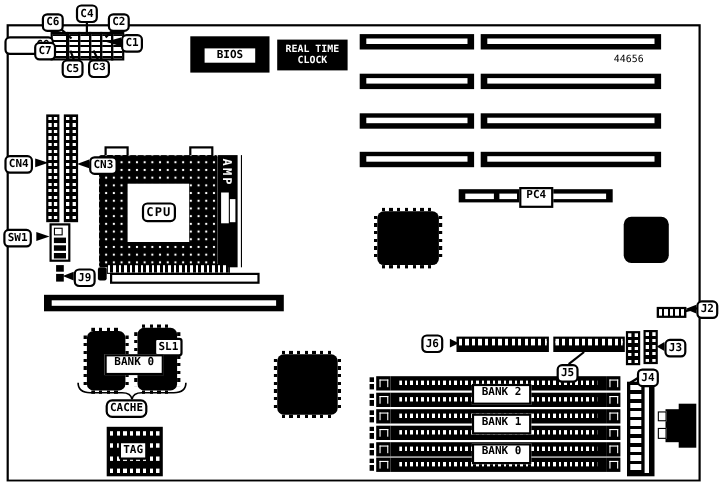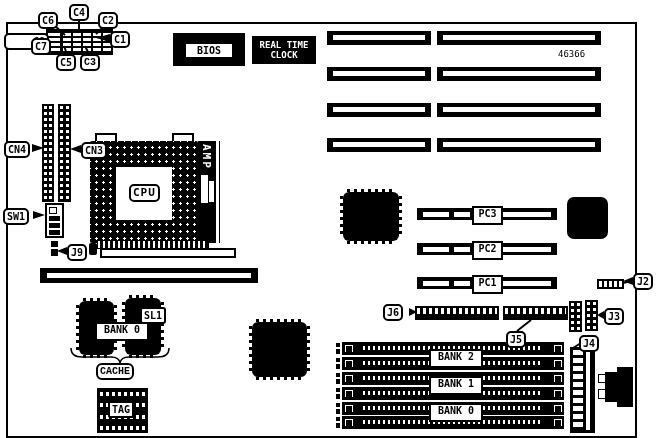--- a/index.html
+++ b/index.html
@@ -137,21 +137,21 @@
   <div class="isa" style="left:437px;top:103px;width:164px;">
       <i></i>
     </div>
   <div class="isa" style="left:327px;top:138px;width:104px;">
       <i></i>
     </div>
   <div class="isa" style="left:437px;top:138px;width:164px;">
       <i></i>
     </div>
 
-  <div class="abs" style="left:558px;top:49px;font:9px 'DejaVu Sans Mono',monospace;">46366</div>
+  <div class="abs" style="left:558px;top:49px;font:9px 'DejaVu Sans Mono',monospace;">44656</div>
 
   <div class="ladder" style="left:42px;top:104px;width:12px;height:98px;"></div>
   <div class="ladder" style="left:58px;top:104px;width:13px;height:98px;"></div>
   <div class="lbl" style="left:4px;top:141px;">CN4</div>
   <div class="lbl" style="left:81px;top:142px;">CN3</div>
 
   <div class="wht" style="left:95px;top:133px;width:22px;height:10px;border:2px solid #000;"></div>
   <div class="wht" style="left:172px;top:133px;width:22px;height:10px;border:2px solid #000;"></div>
   <div class="cpudots" style="left:90px;top:141px;width:108px;height:102px;"></div>
   <div class="wht" style="left:116px;top:167px;width:56px;height:53px;"></div>
@@ -192,21 +192,21 @@
       <i class="l"></i>
       <i class="r"></i>
     </div>
   <div class="qfp" style="left:125px;top:298px;width:36px;height:57px;">
       <i class="t"></i>
       <i class="b"></i>
       <i class="l"></i>
       <i class="r"></i>
     </div>
   <div class="banklbl" style="left:95px;top:322px;">BANK 0</div>
-  <div class="lbl" style="left:96px;top:363px;border-radius:6px;font-family:Liberation Mono, monospace;">CACHE</div>
+  <div class="lbl" style="left:96px;top:363px;border-radius:6px;">CACHE</div>
 
   <div class="blk" style="left:97px;top:388px;width:51px;height:45px;
        background-image:repeating-linear-gradient(to right,#fff 0 3px,transparent 3px 6px),
                         repeating-linear-gradient(to right,#fff 0 3px,transparent 3px 6px),
                         repeating-linear-gradient(to right,#fff 0 3px,transparent 3px 6px),
                         repeating-linear-gradient(to right,#fff 0 3px,transparent 3px 6px);
        background-repeat:no-repeat;background-position:3px 4px,3px 15px,3px 27px,3px 38px;
        background-size:45px 4px,45px 4px,45px 4px,45px 4px;"></div>
   <div class="lbl" style="left:108px;top:401px;border-radius:2px;">TAG</div>
 
@@ -217,37 +217,25 @@
       <i class="r"></i>
     </div>
   <div class="qfp" style="left:343px;top:192px;width:56px;height:49px;">
       <i class="t"></i>
       <i class="b"></i>
       <i class="l"></i>
       <i class="r"></i>
     </div>
   <div class="blk" style="left:567px;top:197px;width:41px;height:42px;border-radius:7px;"></div>
 
-  <div class="pci" style="left:417px;top:208px;">
+  <div class="pci" style="left:417px;top:172px;">
     <span class="s" style="left:6px;width:26px;"></span>
       <span class="s" style="left:37px;width:16px;"></span>
     <span class="s" style="left:84px;width:50px;"></span>
-    <div class="pcilbl">PC3</div>
-  </div>
-  <div class="pci" style="left:417px;top:243px;">
-    <span class="s" style="left:6px;width:26px;"></span>
-      <span class="s" style="left:37px;width:16px;"></span>
-    <span class="s" style="left:84px;width:50px;"></span>
-    <div class="pcilbl">PC2</div>
-  </div>
-  <div class="pci" style="left:417px;top:277px;">
-    <span class="s" style="left:6px;width:26px;"></span>
-      <span class="s" style="left:37px;width:16px;"></span>
-    <span class="s" style="left:84px;width:50px;"></span>
-    <div class="pcilbl">PC1</div>
+    <div class="pcilbl">PC4</div>
   </div>
 
   <div class="blk" style="left:597px;top:279px;width:27px;height:10px;
        background-image:repeating-linear-gradient(to right,#fff 0 3px,#000 3px 5px);
        background-repeat:no-repeat;background-position:2px 2px;background-size:23px 6px;"></div>
   <div class="lbl" style="left:633px;top:273px;">J2</div>
 
   <div class="dashrow" style="left:415px;top:306px;width:84px;height:14px;"></div>
   <div class="dashrow" style="left:503px;top:306px;width:65px;height:14px;"></div>
   <div class="lbl" style="left:383px;top:304px;">J6</div>

